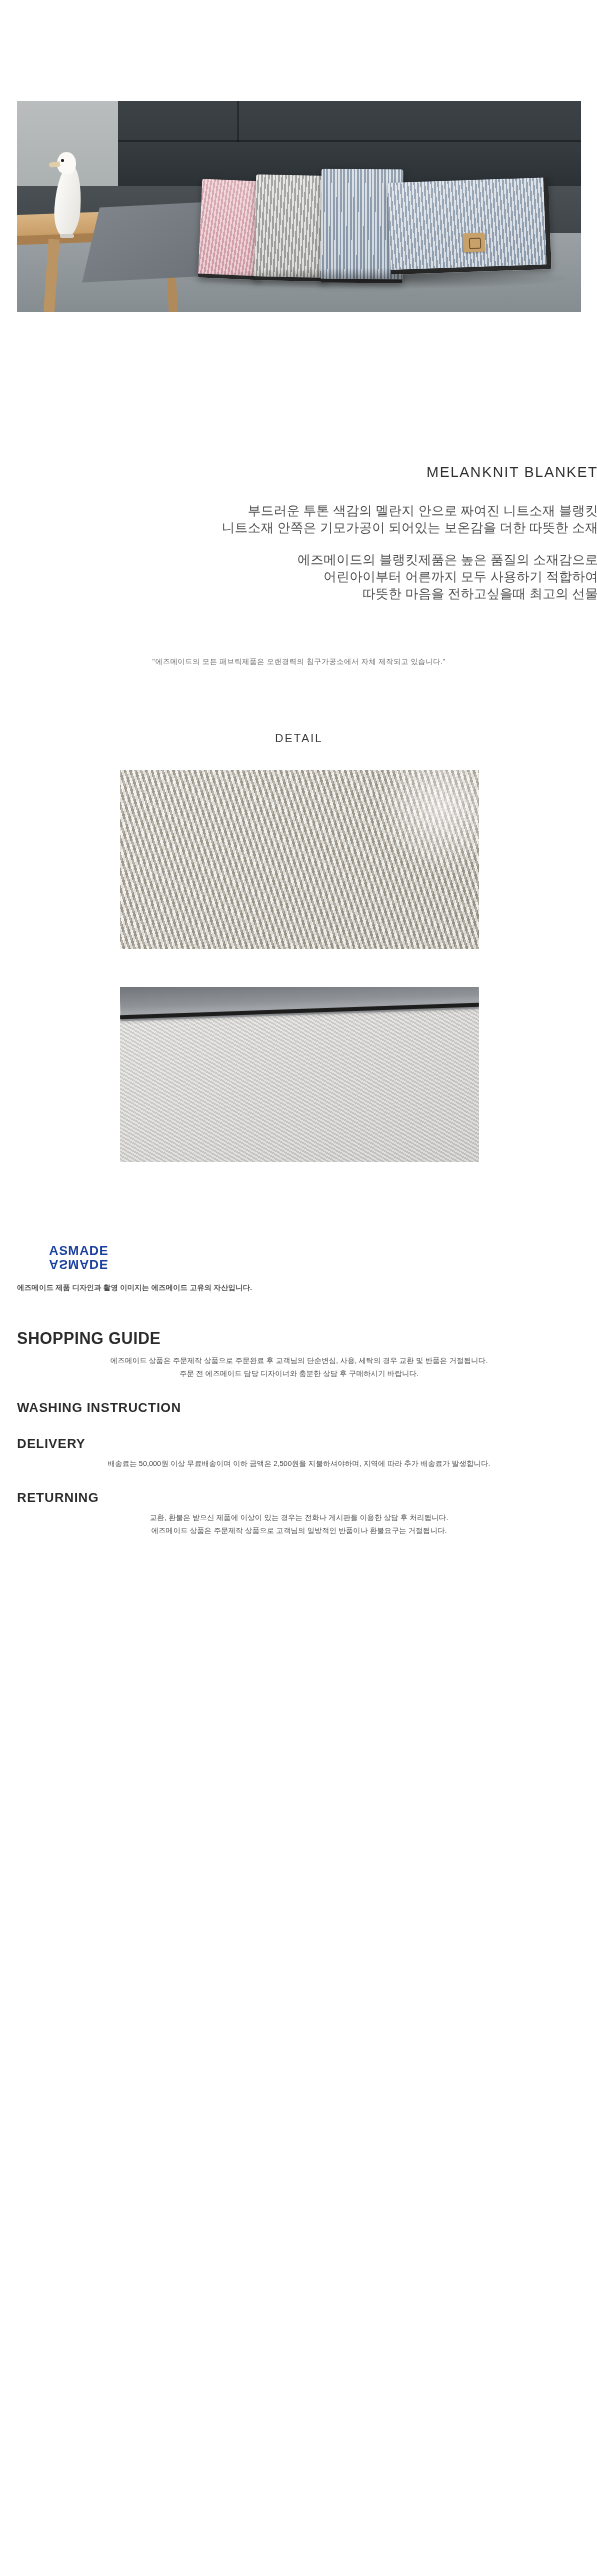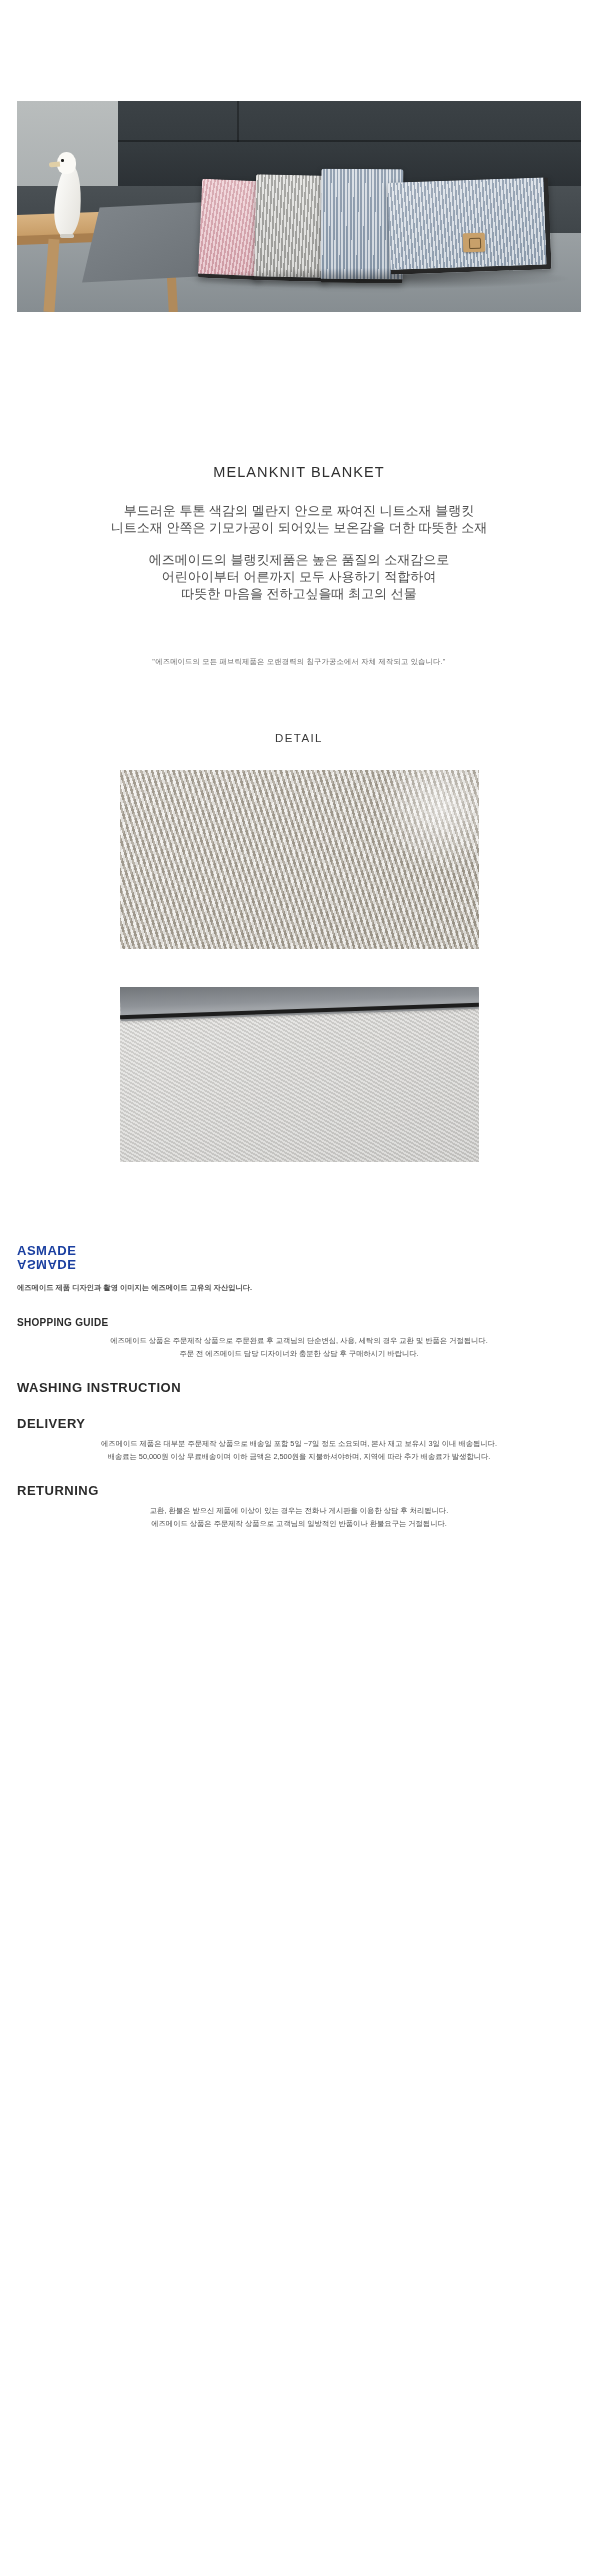--- a/index.html
+++ b/index.html
@@ -164,21 +164,21 @@
     width: 10.2px; height: 8.5px;
     border: 1.4px solid #6c5330; border-radius: 1.7px;
   }
   .hero .shadow-under {
     position: absolute; left: 167px; top: 167px; width: 384px; height: 20.5px;
     background: radial-gradient(ellipse at center, rgba(0,0,0,.35) 0%, rgba(0,0,0,0) 72%);
   }
 
   
   .title-block {
-    text-align: center;
+    text-align: right;
     margin-top: 152px;
   }
   .product-title {
     font-size: 14.5px;
     letter-spacing: 1.1px;
     color: #2f2f2f;
     font-weight: 400;
   }
   .desc {
     margin-top: 22px;
@@ -248,34 +248,35 @@
     margin: 82px auto 0;
     padding-bottom: 17px;
   }
   .logo-box { margin-bottom: 10.2px; }
   .logo-asmade {
     font-size: 13px;
     font-weight: 700;
     letter-spacing: 0.5px;
     color: #1a3fa0;
     line-height: 13px;
+    margin-left: 32px;
   }
   .logo-asmade.flip {
     transform: scaleY(-1);
     display: inline-block;
   }
   .logo-note {
     margin-top: 8.5px;
     font-size: 7.3px;
     color: #4e4e4e;
     font-weight: bold;
   }
   .sec-title {
-    margin-top: 24px;
-    font-size: 10px;
+    margin-top: 37px;
+    font-size: 16px;
     font-weight: 700;
     color: #2b2b2b;
     letter-spacing: 0.3px;
   }
   .sub-title {
     margin-top: 20.5px;
     font-size: 13px;
     font-weight: 700;
     letter-spacing: 0.5px;
     color: #2b2b2b;
@@ -355,21 +356,20 @@
     <div class="sec-title">SHOPPING GUIDE</div>
     <div class="body-text">
       <p>에즈메이드 상품은 주문제작 상품으로 주문완료 후 교객님의 단순변심, 사용, 세탁의 경우 교환 및 반품은 거절됩니다.</p>
       <p>주문 전 에즈메이드 담당 디자이너와 충분한 상담 후 구매하시기 바랍니다.</p>
     </div>
 
     <div class="sub-title">WASHING INSTRUCTION</div>
 
     <div class="sub-title">DELIVERY</div>
     <div class="body-text">
-      <p>에즈메이드 제품은 대부분 주문제작 상품으로 배송일 포함 5일 ~7일 정도 소요되며, 본사 재고 보유시 3일 이내 배송됩니다.</p>
       <p>배송료는 50,000원 이상 무료배송이며 이하 금액은 2,500원을 지불하셔야하며, 지역에 따라 추가 배송료가 발생합니다.</p>
     </div>
 
     <div class="sub-title">RETURNING</div>
     <div class="body-text">
       <p>교환, 환불은 받으신 제품에 이상이 있는 경우는 전화나 게시판을 이용한 상담 후 처리됩니다.</p>
       <p>에즈메이드 상품은 주문제작 상품으로 고객님의 일방적인 반품이나 환불요구는 거절됩니다.</p>
     </div>
   </div>
 

